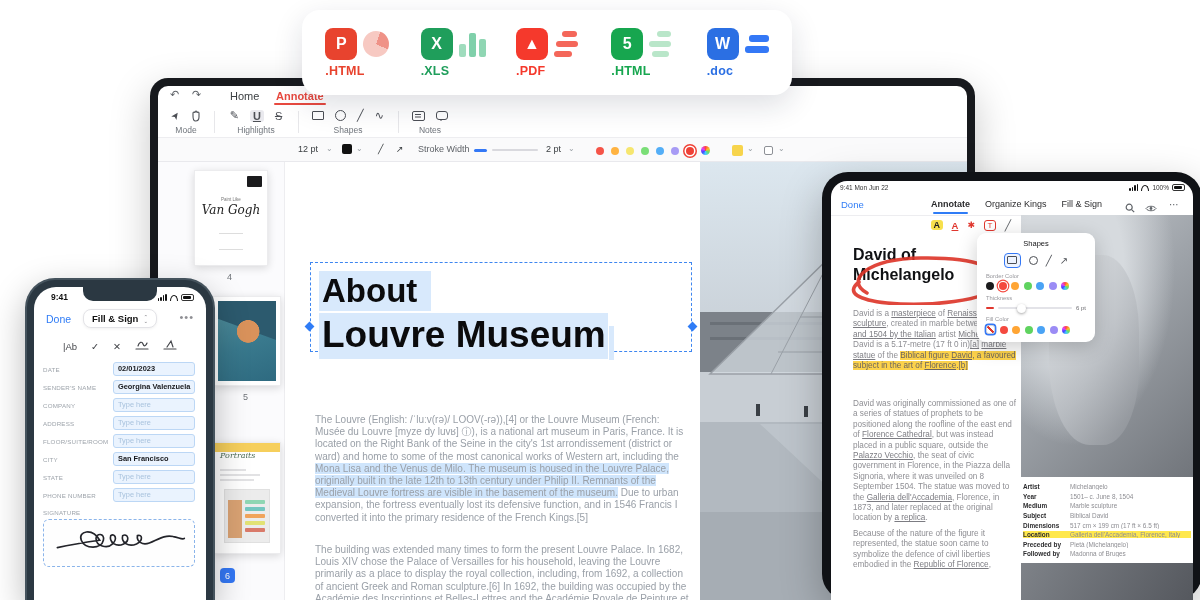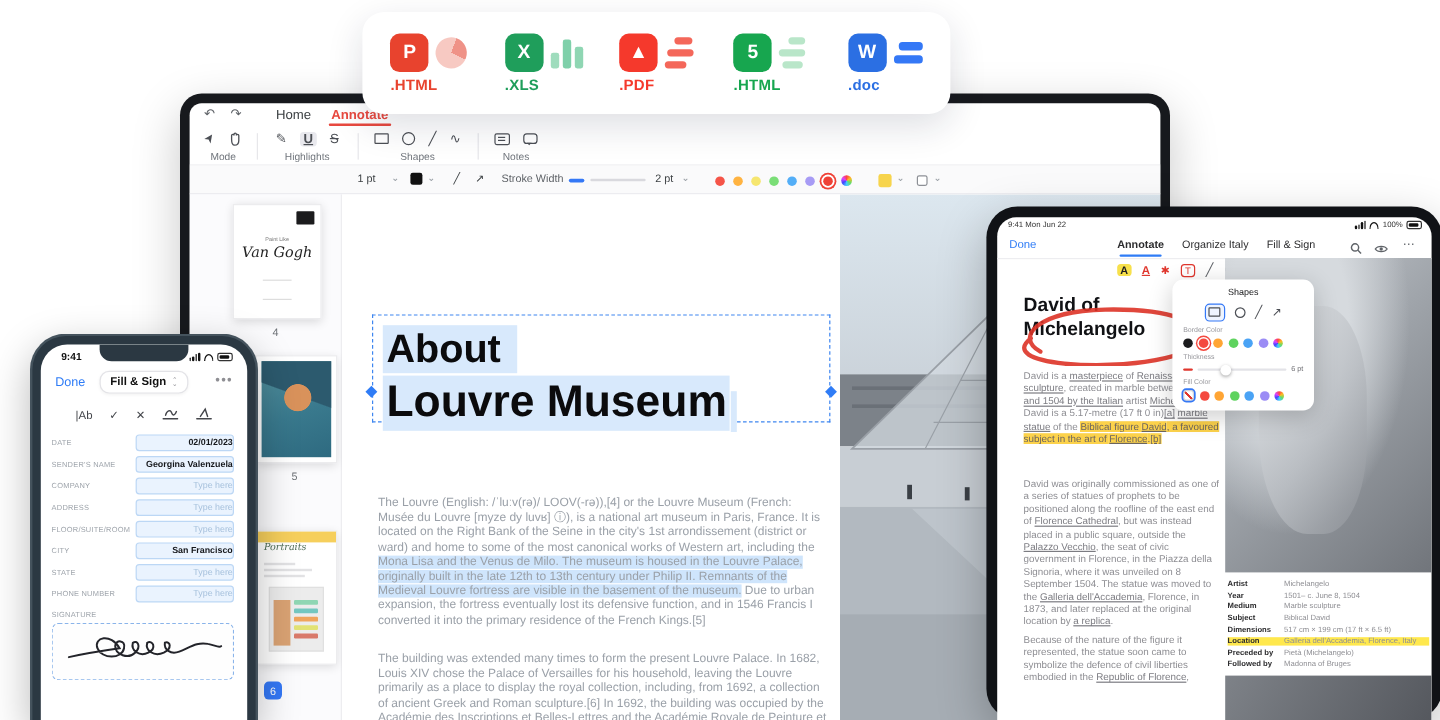--- a/index.html
+++ b/index.html
@@ -105,21 +105,21 @@
   .hl-left { left:-5px; } .hl-right { right:-5px; }
   .tbody { position:absolute; left:30px; width:376px; font-size:10px; line-height:12.2px; color:#9aa0a8; }
   .tp1 { top:252px; } .tp2 { top:382px; }
   .hlb { background:#cfe5fc; }
   
   .t-photo { position:absolute; left:542px; top:76px; width:267px; bottom:0; }
   
   .phone { position:absolute; left:25px; top:278px; width:190px; height:322px; z-index:30;
     background:#2b3842; border:2px solid #45535d; border-bottom:none; border-radius:30px 30px 0 0;
     box-shadow:0 12px 34px rgba(0,0,0,.28); }
-  .pscreen { position:absolute; left:7px; right:7px; top:7px; bottom:0; background:#fff; border-radius:22px 22px 0 0; overflow:hidden;text-align:right; }
+  .pscreen { position:absolute; left:7px; right:7px; top:7px; bottom:0; background:#fff; border-radius:22px 22px 0 0; overflow:hidden; }
   .notch { position:absolute; left:50%; transform:translateX(-50%); top:0; width:74px; height:14px; background:#2b3842; border-radius:0 0 10px 10px; z-index:6; }
   .pstatus { position:absolute; top:4px; left:0; width:100%; height:12px; }
   .ptime { position:absolute; left:17px; top:1px; font-size:8.5px; font-weight:bold; color:#111; }
   .picons { position:absolute; right:12px; top:3px; display:flex; gap:3px; align-items:center; }
   .sig-bars { display:flex; gap:1px; align-items:flex-end; height:7px; }
   .sig-bars i { width:1.6px; background:#111; border-radius:1px; }
   .sig-bars i:nth-child(1){height:3px;} .sig-bars i:nth-child(2){height:4.5px;}
   .sig-bars i:nth-child(3){height:6px;} .sig-bars i:nth-child(4){height:7px;}
   .wifi { width:8px; height:6px; border-radius:50% 50% 0 0/100% 100% 0 0; border:1.6px solid #111; border-bottom:none; }
   .batt { width:13px; height:6.5px; border:1px solid #333; border-radius:2px; position:relative; }
@@ -254,21 +254,21 @@
         <div class="tgroup" style="left:244px;width:56px;">
           <div class="ticons">
             <span class="note-box"></span>
             <span class="bubble"></span>
           </div>
           <span class="tglabel">Notes</span>
         </div>
       </div>
 
       <div class="t-row3">
-        <span class="it" style="left:140px">1 pt</span>
+        <span class="it" style="left:140px">12 pt</span>
         <span class="it chev" style="left:168px">⌄</span>
         <span class="it swatch-black" style="left:184px"></span>
         <span class="it chev" style="left:198px">⌄</span>
         <span class="it" style="left:220px">╱</span>
         <span class="it" style="left:238px">↗</span>
         <span class="it" style="left:260px;color:#5f6368">Stroke Width</span>
         <span class="it bluedash" style="left:316px;top:11px"></span>
         <span class="it track" style="left:334px;top:11px"></span>
         <span class="it" style="left:388px">2 pt</span>
         <span class="it chev" style="left:410px">⌄</span>
@@ -424,21 +424,21 @@
             </span>
           <span class="wifi"></span>
           <span>100%</span>
           <span class="batt"></span>
         </span>
       </div>
       <div class="inav">
         <span class="idone">Done</span>
         <span class="itabs">
           <span class="itab-active">Annotate</span>
-          <span>Organize Italy</span>
+          <span>Organize Kings</span>
           <span>Fill &amp; Sign</span>
         </span>
         <span class="inav-ic" style="right:58px">
           <svg width="10" height="10" viewBox="0 0 10 10">
               <circle cx="4.2" cy="4.2" r="3" fill="none" stroke="#5f6368" stroke-width="1.2"></circle>
               <line x1="6.6" y1="6.6" x2="9.2" y2="9.2" stroke="#5f6368" stroke-width="1.2"></line>
             </svg>
         </span>
         <span class="inav-ic" style="right:36px">
           <svg width="12" height="9" viewBox="0 0 12 9">

